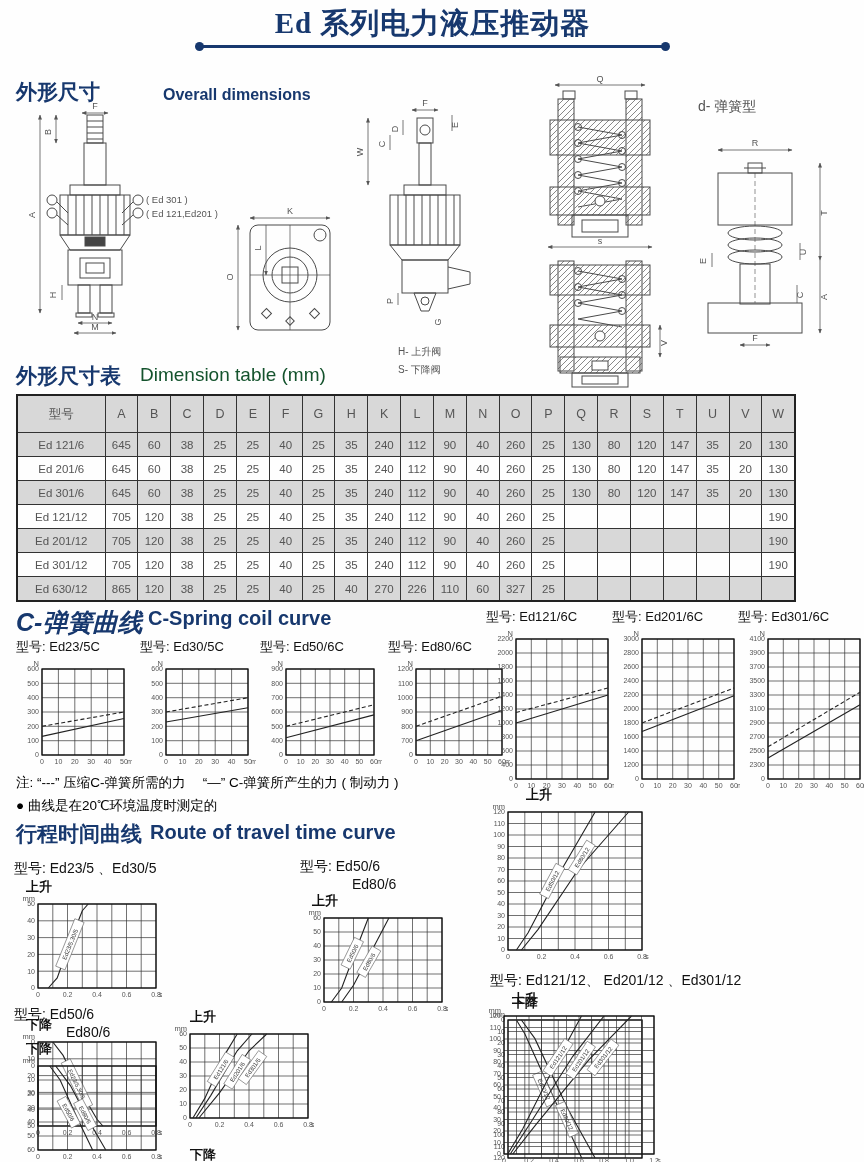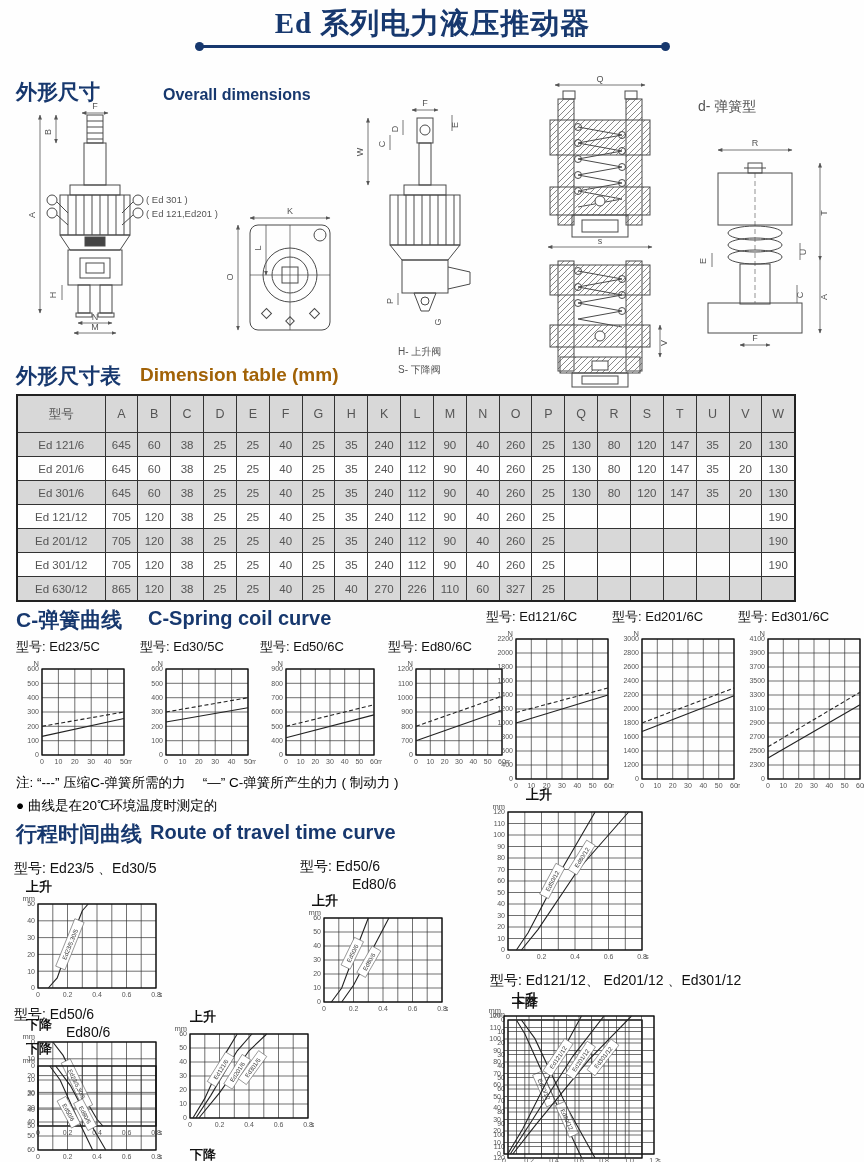--- a/index.html
+++ b/index.html
@@ -13,22 +13,22 @@
   .hdr-rule .dot{position:absolute;top:-3px;width:9px;height:9px;border-radius:50%;background:#17386e;}
   .hdr-rule .dot.l{left:-5px}.hdr-rule .dot.r{right:-5px}
   .hdr-sub{position:absolute;left:160px;top:52px;width:545px;text-align:center;
            font-family:"Liberation Serif",serif;font-weight:bold;font-size:17px;color:#17386e;}
   
   .sec-zh{font-weight:bold;color:#17386e;}
   .h-dims-zh{position:absolute;left:16px;top:78px;font-size:21px;}
   .h-dims-en{position:absolute;left:163px;top:86px;font-size:16px;font-weight:bold;color:#17386e;}
   .spring-type-lbl{position:absolute;left:698px;top:98px;font-size:14px;color:#555;}
   .h-table{position:absolute;left:16px;top:362px;font-size:21px;}
-  .h-table-en{position:absolute;left:140px;top:364px;font-size:19px;font-weight:bold;color:#a16207;text-align:right;}
-  .h-spring{position:absolute;left:16px;top:606px;font-size:21px;}
+  .h-table-en{position:absolute;left:140px;top:364px;font-size:19px;font-weight:normal;color:#14532d;text-align:right;}
+  .h-spring{position:absolute;left:16px;top:606px;font-size:25px;font-style:italic;}
   .h-spring-en{position:absolute;left:148px;top:607px;font-size:20px;font-weight:bold;color:#17386e;}
   .h-travel{position:absolute;left:16px;top:820px;font-size:21px;}
   .h-travel-en{position:absolute;left:150px;top:821px;font-size:20px;font-weight:bold;color:#17386e;}
   .note{position:absolute;left:16px;font-size:13.5px;color:#000000;}
   .note1{top:774px}.note2{top:797px}
   
   .drawings{position:absolute;left:0;top:75px;width:864px;height:315px;}
   .drawings text{font-family:"Liberation Sans",sans-serif;fill:#555;}
   
   .dim-table-wrap{position:absolute;left:16px;top:394px;width:832px;}

